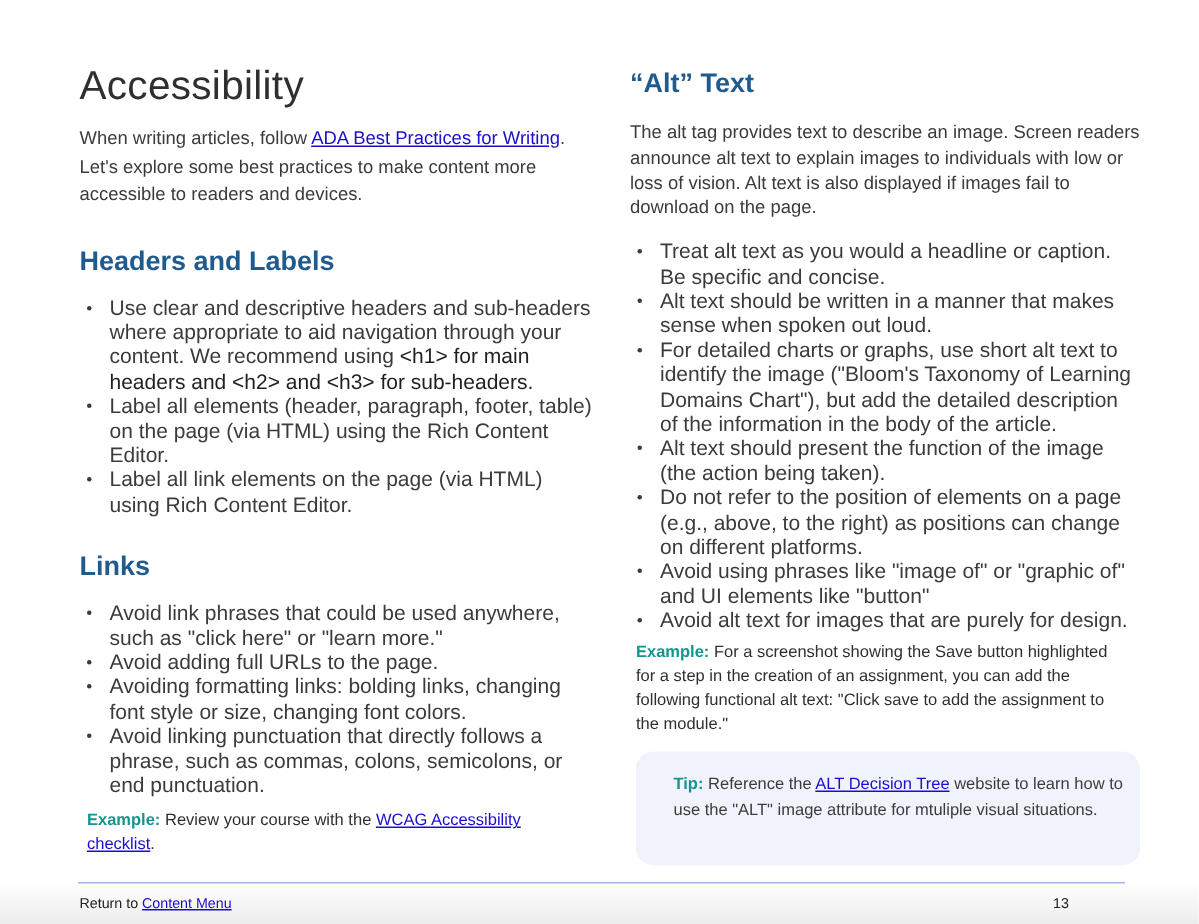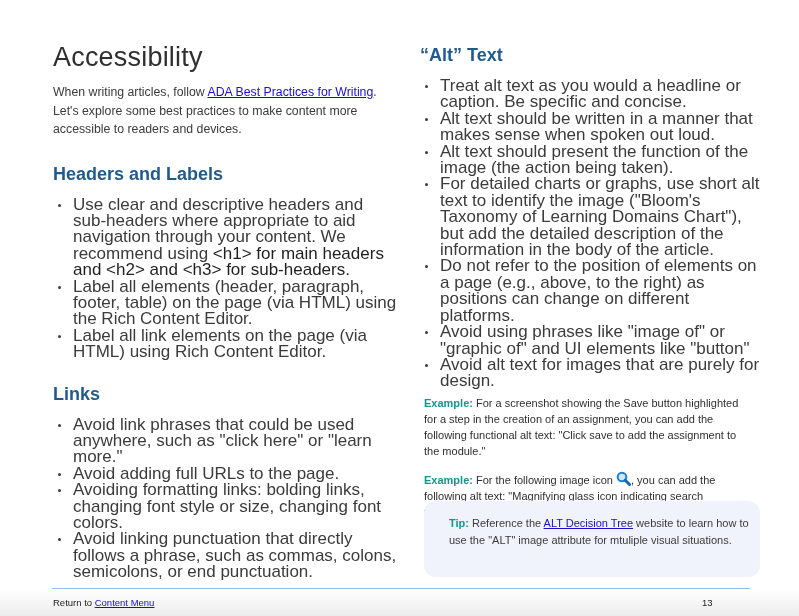--- a/index.html
+++ b/index.html
@@ -16,21 +16,21 @@
     margin:0; font-weight:400; font-size:27px; color:#2f2f2f;
     letter-spacing:0.2px; line-height:34px;
   }
   .intro { margin:9px 0 0 0; font-size:12.3px; line-height:18.5px; }
   a.lnk { color:#1a0dcc; text-decoration:underline; }
   h2.sec {
     margin:0; font-size:18px; font-weight:700; color:#1f5b8f; line-height:22px;
   }
   ul.blist { list-style:none; margin:0; padding:0; }
   ul.blist li {
-    position:relative; padding-left:20px; font-size:17px; line-height:16.4px; color:#3b3b3b;
+    position:relative; padding-left:20px; font-size:14px; line-height:16.4px; color:#3b3b3b;
   }
   ul.blist li::before {
     content:""; position:absolute; left:5px; top:7px; width:3px; height:3px;
     background:#3b3b3b; border-radius:50%;
   }
   .bold-ish { color:#1f1f1f; }
   .ex { font-size:11px; line-height:16px; color:#2f2f2f; }
   .ex-label { color:#14958e; font-weight:700; }
   .r-body { font-size:12.3px; line-height:16.8px; color:#3b3b3b; margin:0; }
   .tipbox {
@@ -68,25 +68,26 @@
       <li>Avoid link phrases that could be used anywhere, such as "click here" or "learn more."</li>
       <li>Avoid adding full URLs to the page.</li>
       <li>Avoiding formatting links: bolding links, changing font style or size, changing font colors.</li>
       <li>Avoid linking punctuation that directly follows a phrase, such as commas, colons, semicolons, or end punctuation.</li>
     </ul>
     <p class="ex" style="margin:8px 15px 0 5px;"><span class="ex-label">Example:</span><span> Review your course with the </span><a class="lnk" href="#">WCAG Accessibility checklist</a><span>.</span></p>
   </div>
 
   <div class="col-right">
     <h2 class="sec" style="margin-top:4px;">“Alt” Text</h2>
+    <p class="r-body" style="margin-top:14px;">The alt tag provides text to describe an image. Screen readers announce alt text to explain images to individuals with low or loss of vision. Alt text is also displayed if images fail to download on the page.</p>
     <ul class="blist" style="margin-top:12px;">
       <li>Treat alt text as you would a headline or caption. Be specific and concise.</li>
       <li>Alt text should be written in a manner that makes sense when spoken out loud.</li>
+      <li>For detailed charts or graphs, use short alt text to identify the image ("Bloom's Taxonomy of Learning Domains Chart"), but add the detailed description of the information in the body of the article.</li>
       <li>Alt text should present the function of the image (the action being taken).</li>
-      <li>For detailed charts or graphs, use short alt text to identify the image ("Bloom's Taxonomy of Learning Domains Chart"), but add the detailed description of the information in the body of the article.</li>
       <li>Do not refer to the position of elements on a page (e.g., above, to the right) as positions can change on different platforms.</li>
       <li>Avoid using phrases like "image of" or "graphic of" and UI elements like "button"</li>
       <li>Avoid alt text for images that are purely for design.</li>
     </ul>
     <p class="ex" style="margin:5px 0 0 4px; width:330px;"><span class="ex-label">Example:</span><span> For a screenshot showing the Save button highlighted for a step in the creation of an assignment, you can add the following functional alt text: "Click save to add the assignment to the module."</span></p>
     <p class="ex" style="margin:12px 0 0 4px; width:330px;"><span class="ex-label">Example:</span><span> For the following image icon </span><span class="mag-icon"><svg width="15" height="15" viewBox="0 0 15 15">
             <circle cx="6" cy="6" r="4.3" fill="#cfe8fb" stroke="#1a7fd6" stroke-width="2"></circle>
             <line x1="9.2" y1="9.2" x2="13.5" y2="13.5" stroke="#1666b8" stroke-width="3" stroke-linecap="round"></line>
           </svg></span><span>, you can add the following alt text: "Magnifying glass icon indicating search functionality"</span></p>
   </div>

